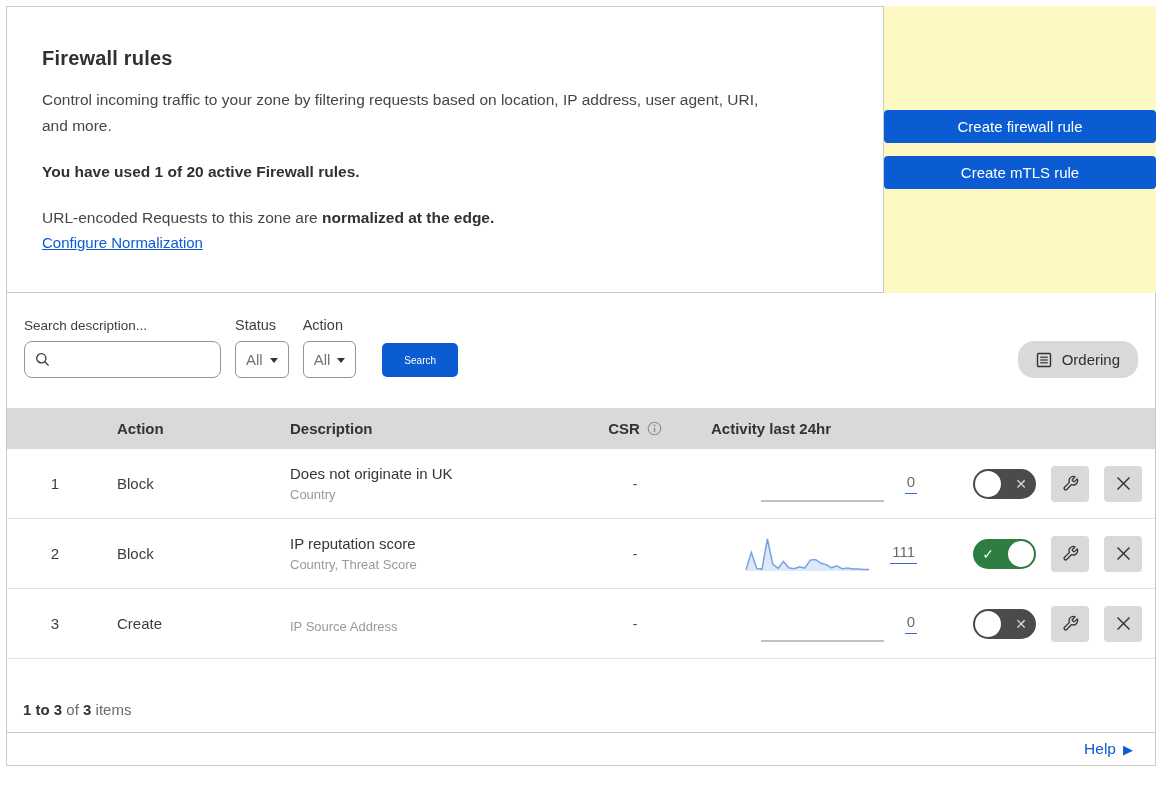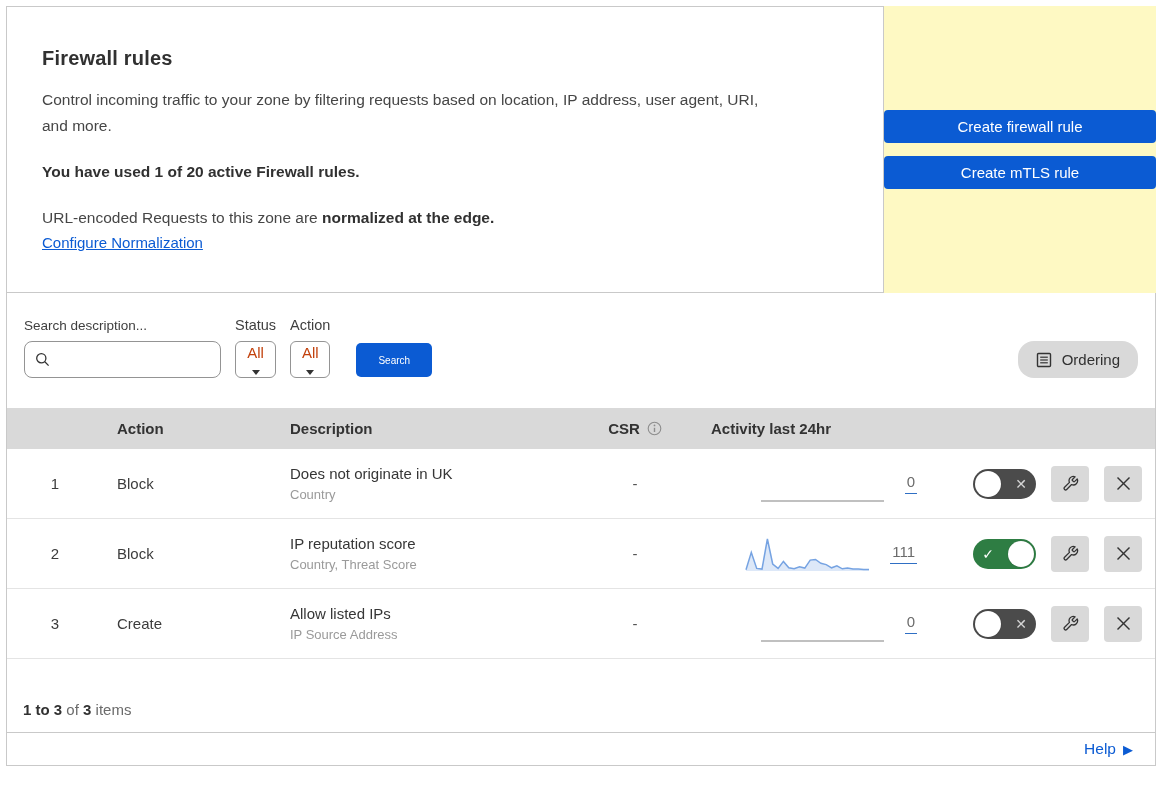--- a/index.html
+++ b/index.html
@@ -21,21 +21,21 @@
     border-radius:4px; font-size:15px; font-family:inherit; cursor:pointer; line-height:33px; text-align:center; }
 
   
   .main-card { border:1px solid #c9c9c9; margin-top:-1px; background:#fff; }
   .filterbar { display:flex; align-items:flex-end; padding:24px 17px 30px 17px; }
   .f-group { margin-right:14px; }
   .f-label { font-size:13.5px; color:#3f3f3f; margin-bottom:8px; }
   .search-box { width:197px; height:37px; border:1px solid #949494; border-radius:8px; display:flex; align-items:center; padding:0 10px; background:#fff; }
   .search-box input { border:none; outline:none; flex:1; font-family:inherit; font-size:14px; margin-left:8px; background:transparent; }
   .select-box { height:37px; border:1px solid #949494; border-radius:6px; background:#fff; display:flex; align-items:center;
-    justify-content:center; gap:7px; padding:0 10px; font-size:15px; color:#c2410c; cursor:pointer;flex-direction:column; }
+    justify-content:center; gap:7px; padding:0 10px; font-size:15px; color:#737373; cursor:pointer; }
   .caret { width:0; height:0; border-left:4.5px solid transparent; border-right:4.5px solid transparent; border-top:5.5px solid #333; margin-top:2px; }
   .btn-search { height:34px; padding:0 22px; background:#0b5bd3; color:#fff; border:none; border-radius:5px;
     font-size:10px; font-family:inherit; cursor:pointer; margin-left:12px; margin-bottom:1px; }
   .spacer { flex:1; }
   .btn-ordering { height:37px; padding:0 18px; background:#d9d9d9; border:none; border-radius:16px; display:flex;
     align-items:center; gap:10px; font-size:15px; font-family:inherit; color:#313131; cursor:pointer; }
 
   
   .grid-row { display:grid; grid-template-columns:96px 172px 300px 120px 238px 1fr; align-items:center; }
   .thead { background:#d9d9d9; height:41px; font-weight:600; color:#333; font-size:15px; }
@@ -227,21 +227,20 @@
               </svg>
           </span>
         </button>
       </div>
     </div>
 
     <div class="grid-row trow">
       <div class="td-num">3</div>
       <div class="td-action">Create</div>
       <div class="td-desc">
-        <div class="d-title">Allow listed IPs</div>
         <div class="d-sub">IP Source Address</div>
       </div>
       <div class="td-csr">-</div>
       <div class="td-activity">
         <span>
             <svg width="125" height="40" viewBox="0 0 125 40">
               <polyline points="1.0,37.0 124.0,37.0" fill="none" stroke="#ababab" stroke-width="1.5"></polyline>
             </svg>
           </span>
         <a class="count-link">0</a>

